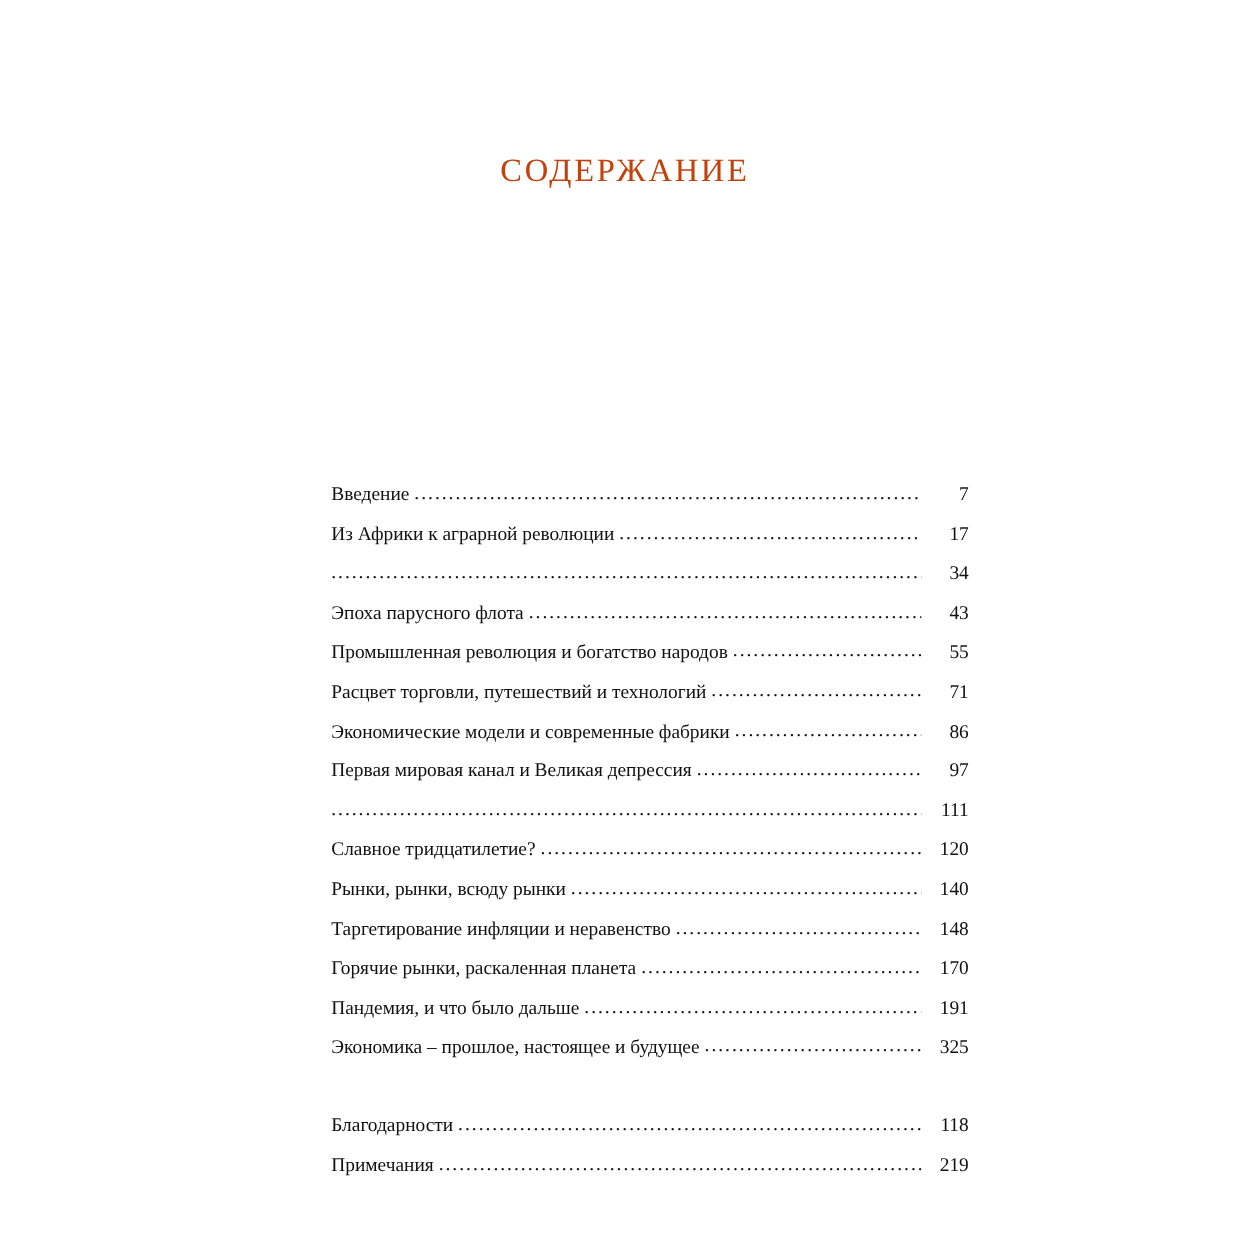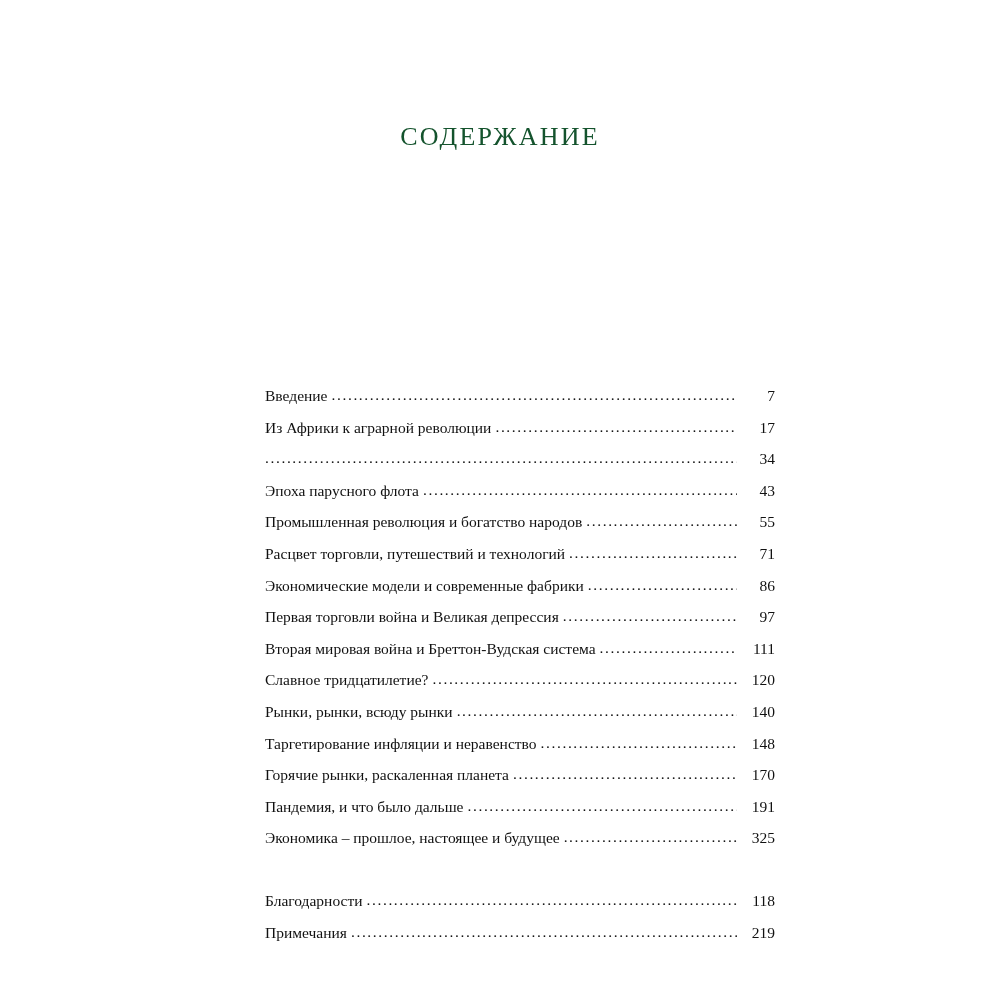--- a/index.html
+++ b/index.html
@@ -22,21 +22,21 @@
   }
   .toc-title {
     position: absolute;
     top: 122px;
     left: 0;
     width: 1000px;
     text-align: center;
     font-size: 26px;
     letter-spacing: 2.2px;
     font-family: "Liberation Serif", serif;
-    color: #14532d;
+    color: #c2410c;
   }
   .toc-list {
     position: absolute;
     top: 388px;
     left: 265px;
     width: 510px;
   }
   .toc-row {
     display: flex;
     align-items: baseline;
@@ -118,27 +118,26 @@
       <span class="page-num">71</span>
     </div>
 
     <div class="toc-row">
       <span class="label">Экономические модели и современные фабрики</span>
       <span class="dots">.......................................................................................................</span>
       <span class="page-num">86</span>
     </div>
 
     <div class="toc-row">
-      <span class="label">Первая торговли война и Великая депрессия</span>
+      <span class="label">Первая мировая канал и Великая депрессия</span>
       <span class="dots">.......................................................................................................</span>
       <span class="page-num">97</span>
     </div>
 
     <div class="toc-row">
-      <span class="label">Вторая мировая война и Бреттон-Вудская система</span>
       <span class="dots">.......................................................................................................</span>
       <span class="page-num">111</span>
     </div>
 
     <div class="toc-row">
       <span class="label">Славное тридцатилетие?</span>
       <span class="dots">.......................................................................................................</span>
       <span class="page-num">120</span>
     </div>
 

